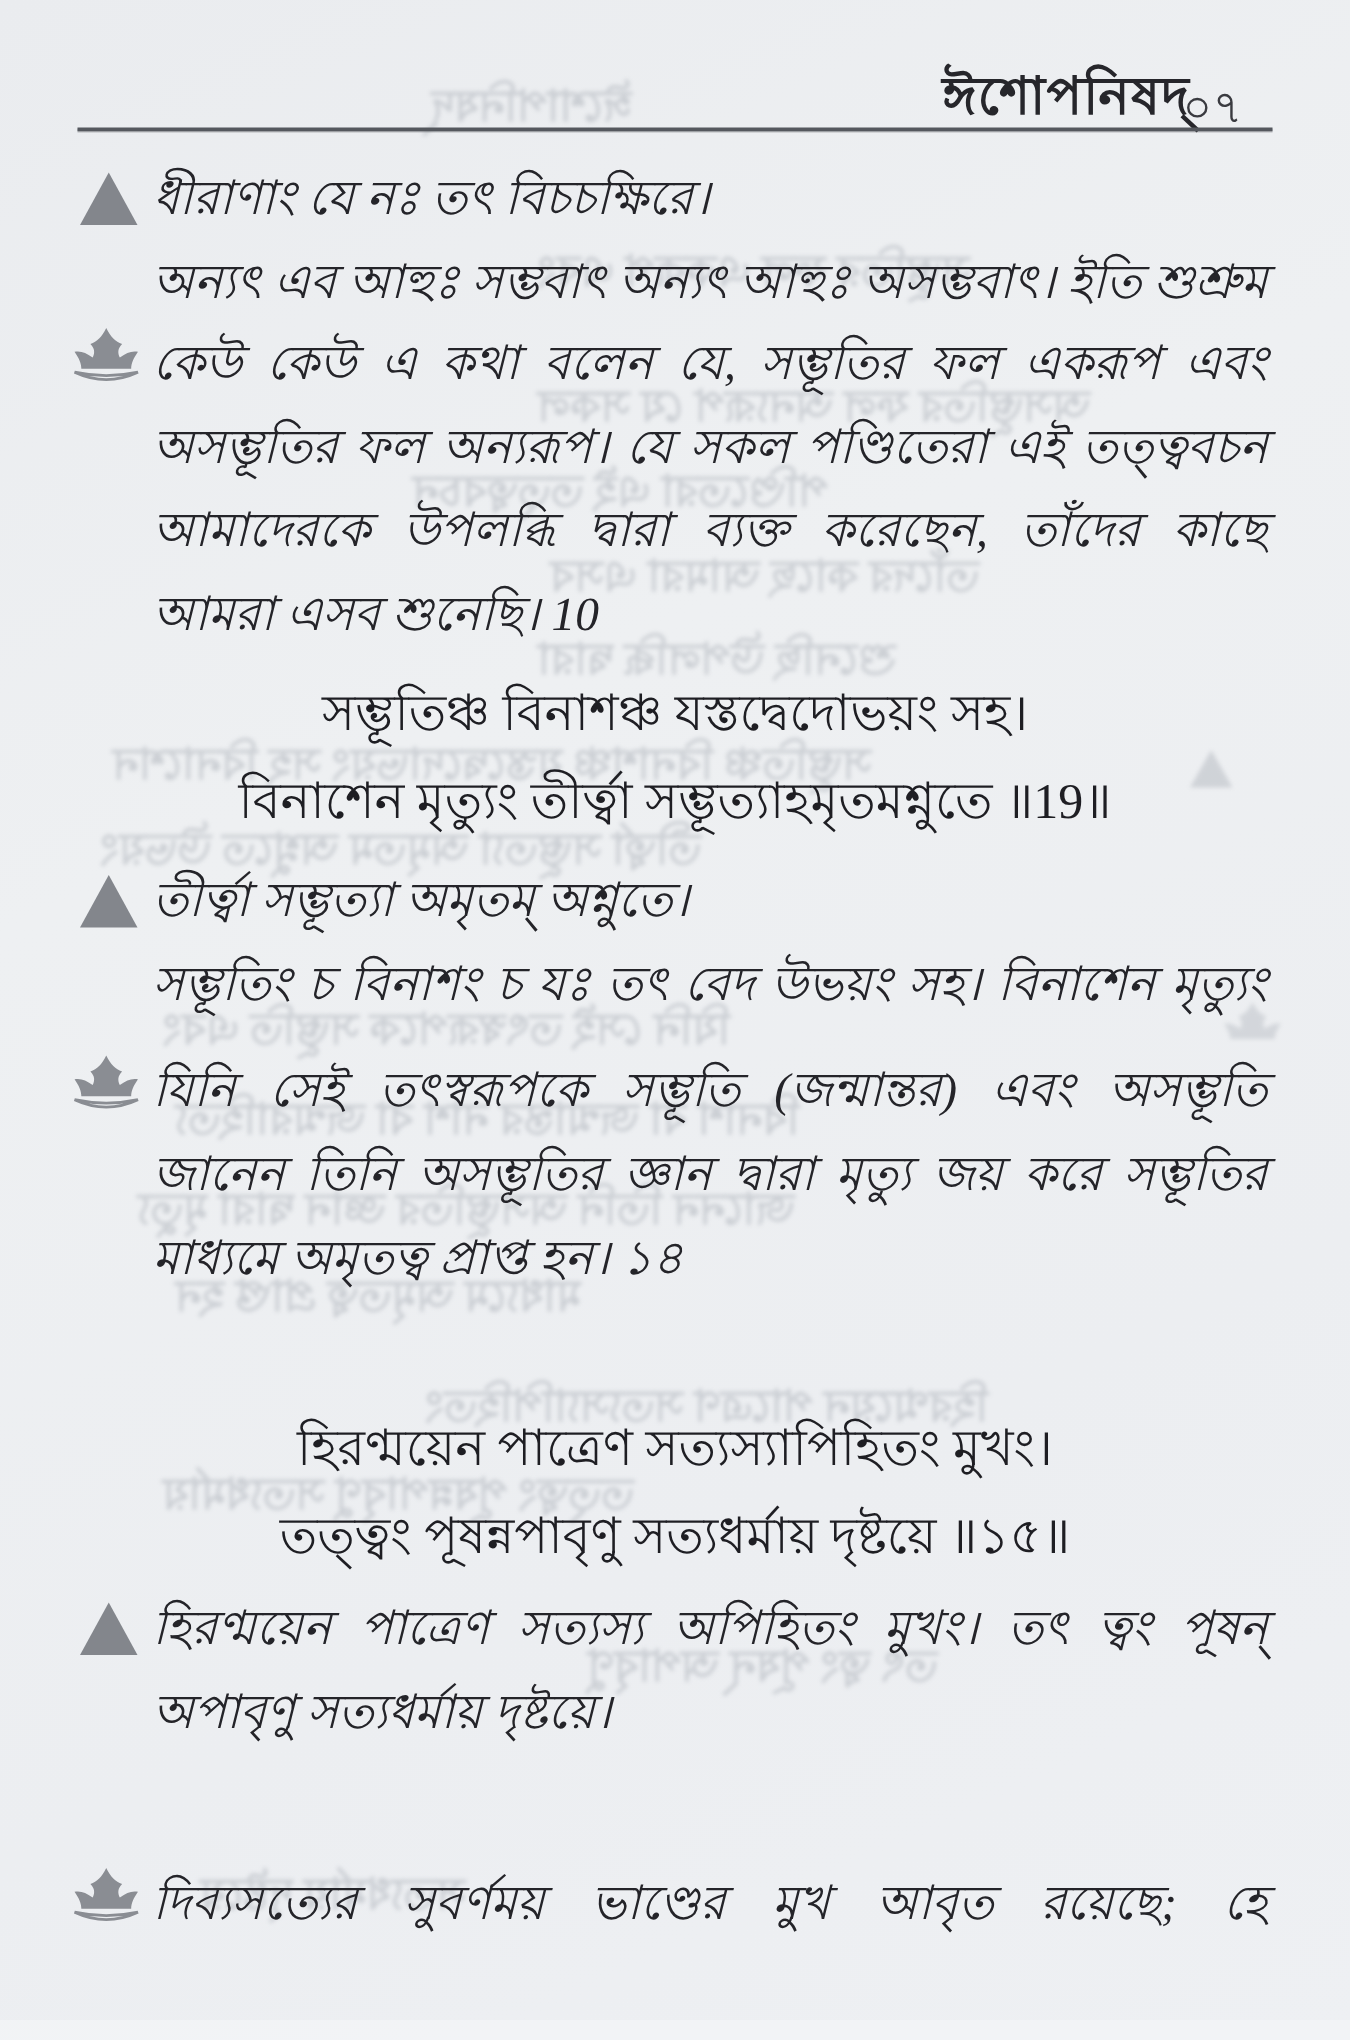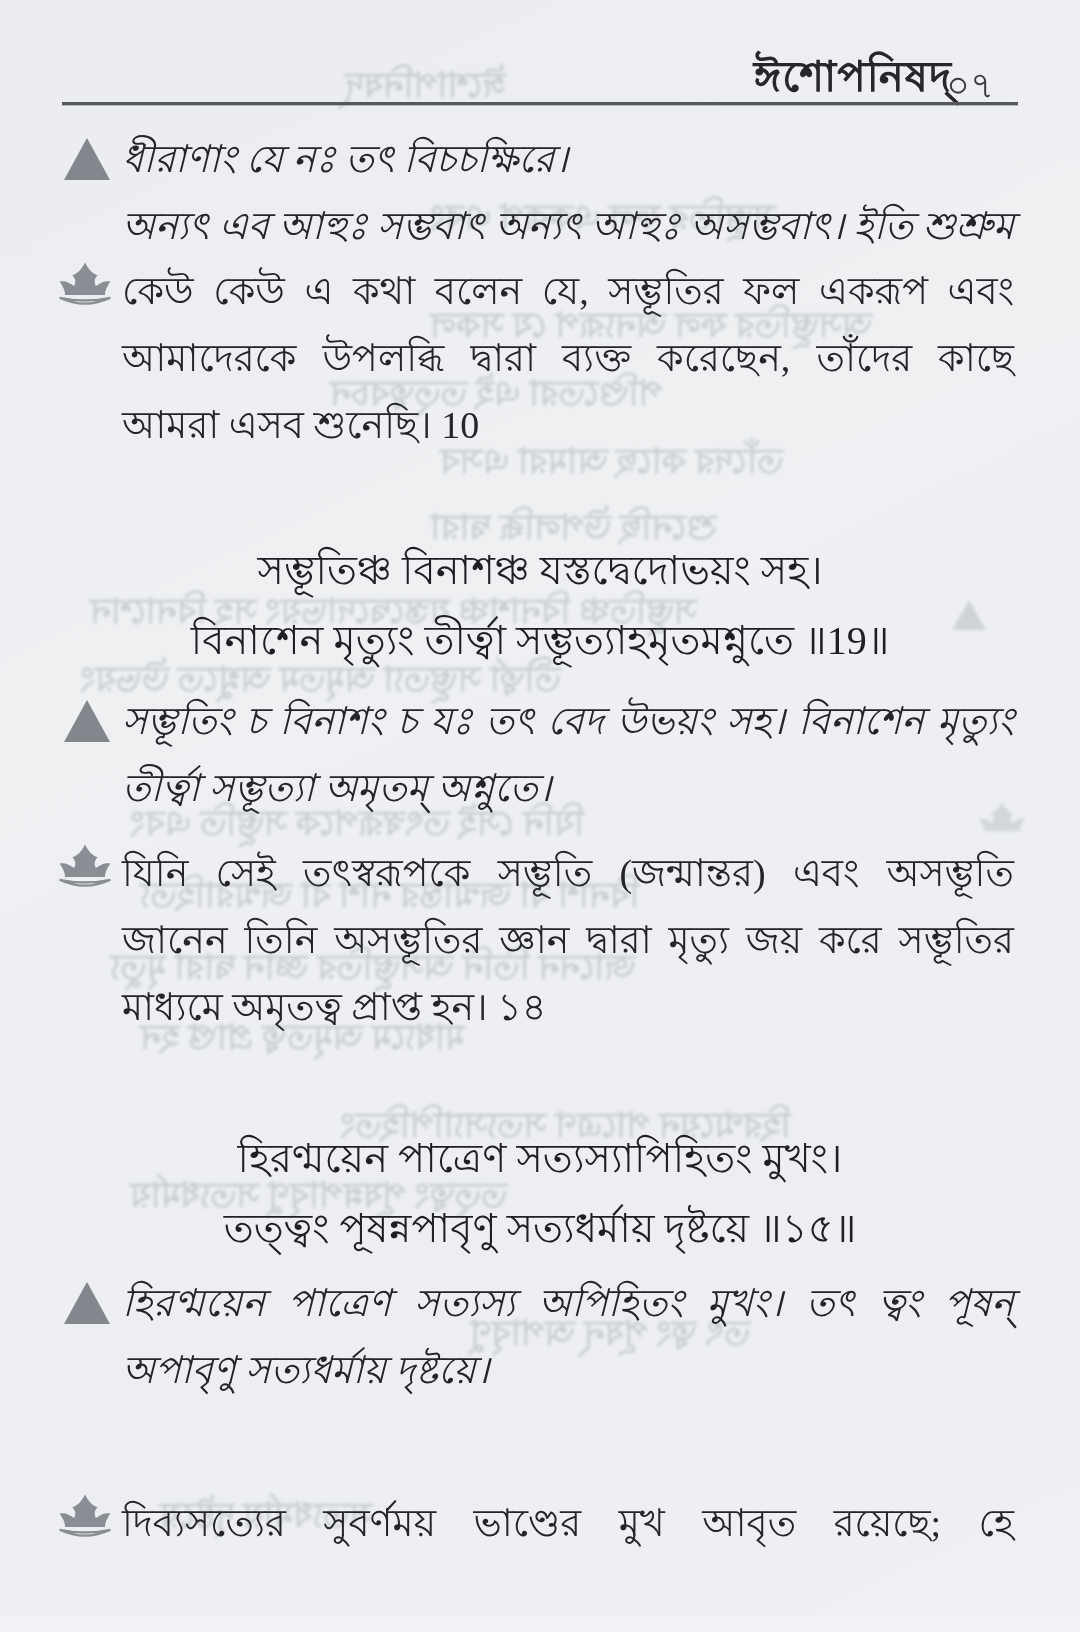--- a/index.html
+++ b/index.html
@@ -28,21 +28,21 @@
     position:absolute;top:56px;right:86px;
     font-size:37px;color:#3a3b40;
   }
   .rule{
     position:absolute;top:102px;left:62px;width:956px;height:3px;
     background:#55585e;box-shadow:0 1px 0 rgba(85,88,94,.35);
   }
   
   .para{
     position:absolute;left:122px;width:892px;
-    font-size:38px;line-height:67px;color:#242429;
+    font-size:38px;line-height:67px;color:#242429;font-style:italic;
   }
   .para.italic{font-style:italic;}
   .line{width:892px;}
   .just{text-align:justify;text-align-last:justify;}
   .verse{
     position:absolute;left:0;width:1080px;
     text-align:center;font-size:40px;font-weight:normal;
     line-height:70px;color:#1e1e23;
   }
   
@@ -110,33 +110,34 @@
   </div>
 
   <div class="para" style="top:258px">
     <span class="lotus">
       <svg viewBox="0 0 64 56" xmlns="http://www.w3.org/2000/svg">
         <path fill="#8a8d93" d="M32 2 C28 10 24 14 18 16 C22 20 22 24 20 28 C14 24 10 22 4 23 C8 29 10 33 10 38 L54 38 C54 33 56 29 60 23 C54 22 50 24 44 28 C42 24 42 20 46 16 C40 14 36 10 32 2 Z"></path>
         <path fill="none" stroke="#8a8d93" stroke-width="2.5" d="M4 41 Q32 54 60 41 Q32 47 4 41 Z"></path>
       </svg>
     </span>
     <div class="line just">কেউ কেউ এ কথা বলেন যে, সম্ভূতির ফল একরূপ এবং</div>
+    <div class="line just">অসম্ভূতির ফল অন্যরূপ। যে সকল পণ্ডিতেরা এই তত্ত্ববচন</div>
     <div class="line just">আমাদেরকে উপলব্ধি দ্বারা ব্যক্ত করেছেন, তাঁদের কাছে</div>
     <div class="line">আমরা এসব শুনেছি। 10</div>
   </div>
 
   <div class="verse" style="top:536px">
     <div>সম্ভূতিঞ্চ বিনাশঞ্চ যস্তদ্বেদোভয়ং সহ।</div>
     <div>বিনাশেন মৃত্যুং তীর্ত্বা সম্ভূত্যাহমৃতমশ্নুতে ॥19॥</div>
   </div>
 
   <div class="para italic" style="top:688px">
     <span class="tri"></span>
+    <div class="line">তীর্ত্বা সম্ভূত্যা অমৃতম্ অশ্নুতে।</div>
     <div class="line just">সম্ভূতিং চ বিনাশং চ যঃ তৎ বেদ উভয়ং সহ। বিনাশেন মৃত্যুং</div>
-    <div class="line">তীর্ত্বা সম্ভূত্যা অমৃতম্ অশ্নুতে।</div>
   </div>
 
   <div class="para" style="top:840px">
     <span class="lotus">
       <svg viewBox="0 0 64 56" xmlns="http://www.w3.org/2000/svg">
         <path fill="#8a8d93" d="M32 2 C28 10 24 14 18 16 C22 20 22 24 20 28 C14 24 10 22 4 23 C8 29 10 33 10 38 L54 38 C54 33 56 29 60 23 C54 22 50 24 44 28 C42 24 42 20 46 16 C40 14 36 10 32 2 Z"></path>
         <path fill="none" stroke="#8a8d93" stroke-width="2.5" d="M4 41 Q32 54 60 41 Q32 47 4 41 Z"></path>
       </svg>
     </span>
     <div class="line just">যিনি সেই তৎস্বরূপকে সম্ভূতি (জন্মান্তর) এবং অসম্ভূতি</div>

